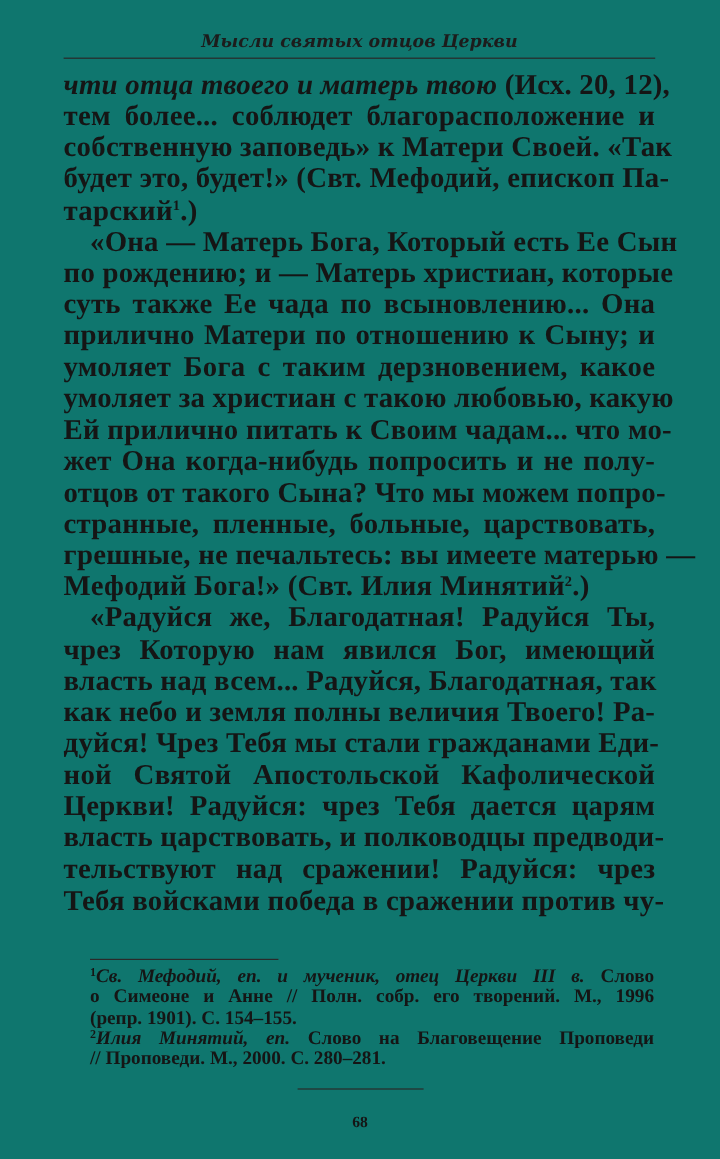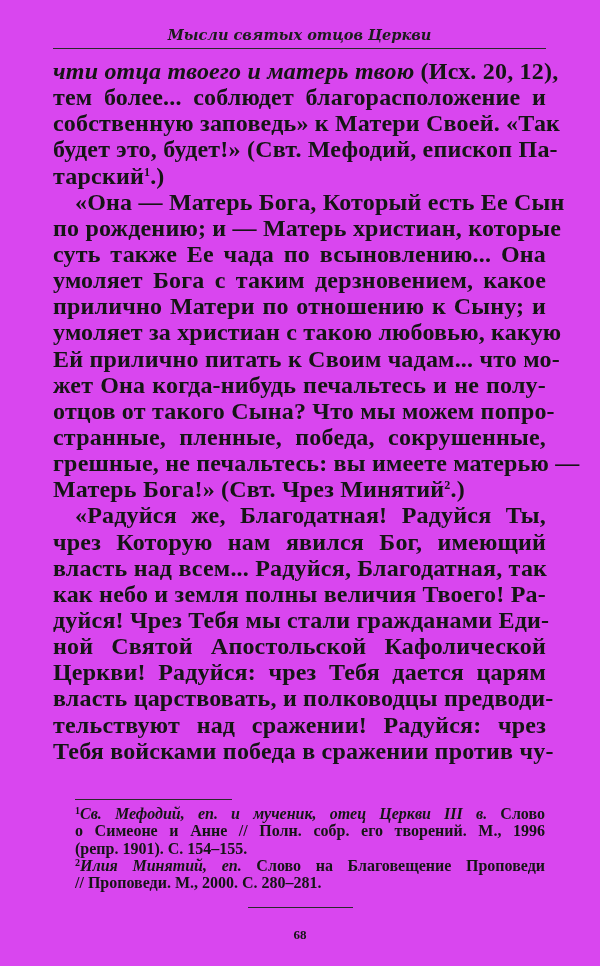--- a/index.html
+++ b/index.html
@@ -1,17 +1,17 @@
 <!DOCTYPE html>
 <html><head>
 <meta charset="utf-8">
 <style>
   html, body { margin: 0; padding: 0; background: #ffffff; }
   body { width: 600px; height: 966px; position: relative; overflow: hidden; color: #1a1a1a; }
-  .page { position: absolute; left: 0; top: 0; width: 600px; height: 966px; background: #d946ef; }
+  .page { position: absolute; left: 0; top: 0; width: 600px; height: 966px; background: #0f766e; }
   .running-head {
     position: absolute; left: 53px; width: 493px; top: 24px; height: 22px;
     text-align: center; font-family: "DejaVu Serif", serif; font-style: italic; font-weight: bold;
     font-size: 14.5px; line-height: 22px; color: #1c1c1c;
   }
   .head-rule { position: absolute; left: 53px; width: 493px; top: 48px; height: 0; border-top: 1.3px solid #2a2a2a; }
   .body-text {
     position: absolute; left: 53px; width: 493px; top: 58px;
     font-family: "Liberation Serif", serif; font-weight: bold; font-size: 24px; color: #151515;
   }
@@ -47,29 +47,29 @@
 
   <div class="body-text">
     <span class="line"><span class="it">чти отца твоего и матерь твою</span><span> (Исх. 20, 12),</span></span>
     <span class="line">тем более... соблюдет благорасположение и</span>
     <span class="line">собственную заповедь» к Матери Своей. «Так</span>
     <span class="line">будет это, будет!» (Свт. Мефодий, епископ Па-</span>
     <span class="line last"><span>тарский</span><sup class="fn">1</sup><span>.)</span></span>
     <span class="line indent">«Она — Матерь Бога, Который есть Ее Сын</span>
     <span class="line">по рождению; и — Матерь христиан, которые</span>
     <span class="line">суть также Ее чада по всыновлению... Она</span>
+    <span class="line">прилично Матери по отношению к Сыну; и</span>
     <span class="line">умоляет Бога с таким дерзновением, какое</span>
-    <span class="line">прилично Матери по отношению к Сыну; и</span>
     <span class="line">умоляет за христиан с такою любовью, какую</span>
     <span class="line">Ей прилично питать к Своим чадам... что мо-</span>
-    <span class="line">жет Она когда-нибудь печальтесь и не полу-</span>
+    <span class="line">жет Она когда-нибудь попросить и не полу-</span>
     <span class="line">отцов от такого Сына? Что мы можем попро-</span>
-    <span class="line">странные, пленные, победа, сокрушенные,</span>
+    <span class="line">странные, пленные, больные, царствовать,</span>
     <span class="line">грешные, не печальтесь: вы имеете матерью —</span>
-    <span class="line last"><span>Матерь Бога!» (Свт. Чрез Минятий</span><sup class="fn">2</sup><span>.)</span></span>
+    <span class="line last"><span>Мефодий Бога!» (Свт. Илия Минятий</span><sup class="fn">2</sup><span>.)</span></span>
     <span class="line indent">«Радуйся же, Благодатная! Радуйся Ты,</span>
     <span class="line">чрез Которую нам явился Бог, имеющий</span>
     <span class="line">власть над всем... Радуйся, Благодатная, так</span>
     <span class="line">как небо и земля полны величия Твоего! Ра-</span>
     <span class="line">дуйся! Чрез Тебя мы стали гражданами Еди-</span>
     <span class="line">ной Святой Апостольской Кафолической</span>
     <span class="line">Церкви! Радуйся: чрез Тебя дается царям</span>
     <span class="line">власть царствовать, и полководцы предводи-</span>
     <span class="line">тельствуют над сражении! Радуйся: чрез</span>
     <span class="line">Тебя войсками победа в сражении против чу-</span>

